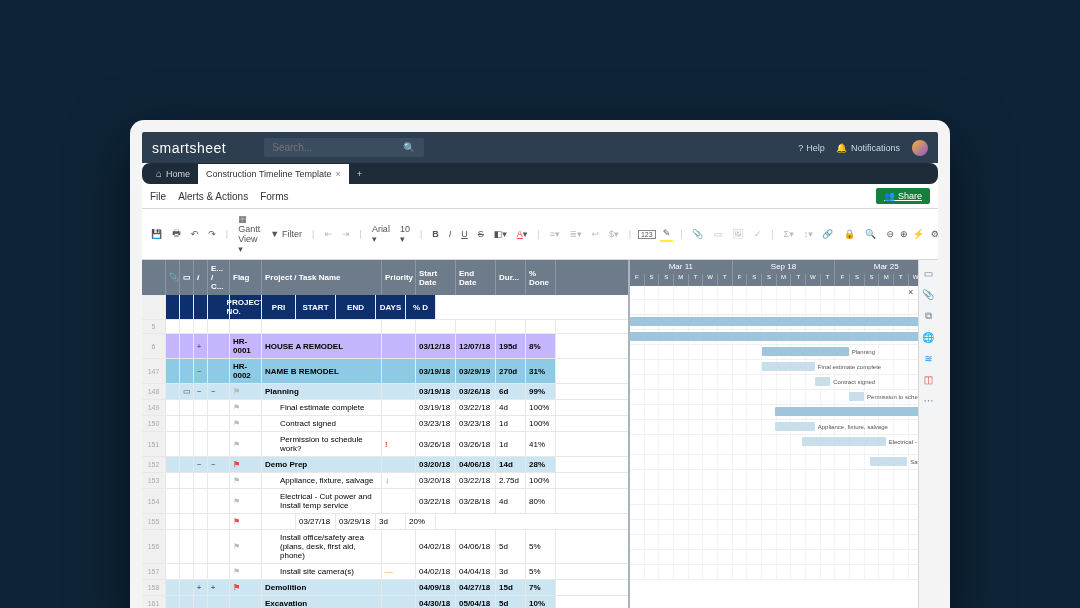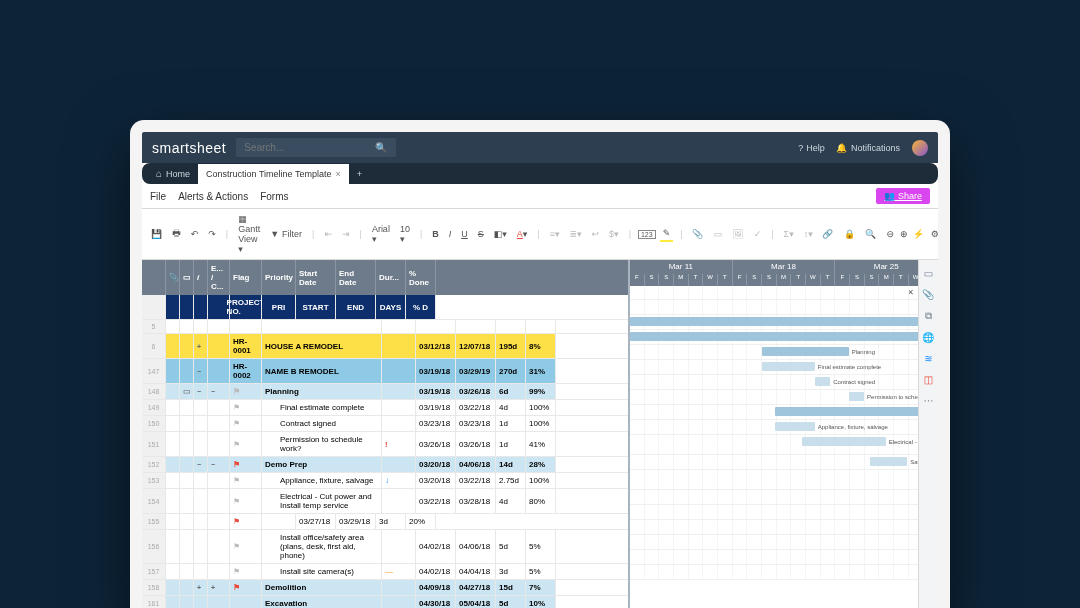--- a/index.html
+++ b/index.html
@@ -1,32 +1,32 @@
 <!DOCTYPE html>
 <html><head>
 <meta charset="utf-8">
 <style>
 * { box-sizing: border-box; margin: 0; padding: 0; font-family: Arial, sans-serif; }
 body { background: #0d2438; display: flex; align-items: flex-start; justify-content: center; height: 608px; width: 1080px; overflow: hidden; padding-top: 120px; }
 .device { background: #fff; border-radius: 14px 14px 0 0; box-shadow: 0 20px 60px rgba(0,0,0,.5); width: 820px; overflow: hidden; border: 12px solid #f4f4f4; border-bottom: 0; }
 .topbar { background: #2d3e50; display: flex; align-items: center; padding: 6px 10px; gap: 10px; }
 .logo { color: #fff; font-size: 14px; font-weight: 300; letter-spacing: .5px; }
-.search { flex: 0 0 160px; background: #3a4d60; border: none; padding: 4px 8px; color: #cfd8e0; font-size: 10px; border-radius: 2px; display: flex; align-items: center; justify-content: space-between; }
+.search { flex: 0 0 160px; background: #3a4d60; border: none; padding: 4px 8px; color: #cfd8e0; font-size: 10px; border-radius: 2px; display: flex; align-items: center; justify-content: space-between; margin-left: 28px; }
 .search input { background: transparent; border: none; color: #cfd8e0; font-size: 10px; width: 90%; outline: none; }
 .topbar-right { margin-left: auto; display: flex; gap: 12px; align-items: center; color: #cfd8e0; font-size: 9px; }
 .tri { display: flex; align-items: center; gap: 3px; }
 .avatar { width: 16px; height: 16px; border-radius: 50%; background: linear-gradient(135deg,#f7b731,#8854d0); }
 .tabs { background: #1e2b38; display: flex; align-items: center; padding: 0 6px; font-size: 9px; border-radius: 8px; }
 .tab { padding: 5px 8px; color: #cfd8e0; display: flex; align-items: center; gap: 4px; }
 .tab.home::before { content: '⌂'; font-size: 10px; }
 .tab.active { background: #fff; color: #333; align-items: flex-end; }
 .tab.active .x { color: #888; cursor: pointer; }
 .tab.plus { color: #cfd8e0; cursor: pointer; }
 .menubar { display: flex; align-items: center; padding: 4px 8px; font-size: 10px; color: #333; gap: 12px; border-bottom: 1px solid #d8d8d8; }
-.menubar .share { margin-left: auto; background: #d946ef; color: #fff; padding: 3px 8px; border-radius: 2px; font-size: 9px; text-decoration: underline; }
+.menubar .share { margin-left: auto; background: #15803d; color: #fff; padding: 3px 8px; border-radius: 2px; font-size: 9px; text-decoration: underline; }
 .toolbar { display: flex; align-items: center; padding: 3px 6px; gap: 4px; border-bottom: 1px solid #d8d8d8; font-size: 9px; color: #555; }
 .toolbar > * { padding: 2px 3px; }
 .tsep { color: #ccc; }
 .toolbar .filter { display: flex; gap: 3px; }
 .toolbar .right { margin-left: auto; display: flex; gap: 6px; align-items: center; }
 .bolt { color: #f7b731; }
 .content { display: flex; height: 360px; position: relative; }
 .grid { flex: 1; overflow: hidden; }
 .ghdr { display: flex; background: #6d7b8a; color: #fff; font-size: 8px; font-weight: bold; }
 .ghdr > div { border-right: 1px solid #8c96a2; padding: 4px 3px; display: flex; align-items: center; }
@@ -36,21 +36,21 @@
 .coltask { width: 120px; }
 .colpri { width: 34px; }
 .coldate { width: 40px; }
 .coldur { width: 30px; }
 .coldone { width: 30px; }
 .gridbody { font-size: 8px; }
 .grow { display: flex; border-bottom: 1px solid #e8e8e8; align-items: stretch; }
 .grow > div { border-right: 1px solid #e8e8e8; padding: 3px 3px; display: flex; align-items: center; }
 .grow .rowhdr { background: #f0f0f0; color: #aaa; justify-content: center; font-size: 7px; }
 .grow.darkblue > div:not(.rowhdr) { background: #0d2f6b; color: #fff; font-weight: bold; display:flex; justify-content:center; }
-.grow.pink > div:not(.rowhdr) { background: #fde047; font-weight: bold; }
+.grow.pink > div:not(.rowhdr) { background: #c4b5fd; font-weight: bold; }
 .grow.lblue > div:not(.rowhdr) { background: #cce5f2; font-weight: bold; }
 .grow.lblue2 > div:not(.rowhdr) { background: #8ecae6; font-weight: bold; }
 .flag { font-size: 8px; }
 .flag.red { color: #e74c3c; }
 .flag.gray { color: #bbb; }
 .expcol { width: 10px; font-size: 7px; color: #666; }
 .cmt { color: #888; font-size: 8px; }
 .indent2 { padding-left: 18px !important; }
 .pri-red { color: #e74c3c; font-weight: bold; }
 .pri-blue { color: #1a8cff; }
@@ -168,20 +168,21 @@
     <div class="grid">
       <div class="ghdr">
         <div class="rowhdr"></div>
         <div class="colmin">📎</div>
         <div class="colmin">▭</div>
         <div class="colmin">
             <i>i</i>
           </div>
         <div style="width:22px">E... / C...</div>
         <div class="colflag">Flag</div>
+        <div class="coltask">Project / Task Name</div>
         <div class="colpri">Priority</div>
         <div class="coldate">Start Date</div>
         <div class="coldate">End Date</div>
         <div class="coldur">Dur...</div>
         <div class="coldone">% Done</div>
       </div>
       <div class="gridbody" id="gridbody">
           <div class="grow darkblue">
     <div class="rowhdr"></div>
             <div class="colmin"></div>
@@ -450,21 +451,21 @@
       <div class="coldur">5d</div>
       <div class="coldone">10%</div>
     </div>
         </div>
     </div>
 
     <div class="gantt">
       <div class="gantt-hdr">
         <div class="gantt-months" id="gmonths">
             <div>Mar 11</div>
-            <div>Mar 18</div>
+            <div>Sep 18</div>
             <div>Mar 25</div>
           </div>
         <div class="gantt-days" id="gdays">
             <div>F</div>
             <div>S</div>
             <div>S</div>
             <div>M</div>
             <div>T</div>
             <div>W</div>
             <div>T</div>

